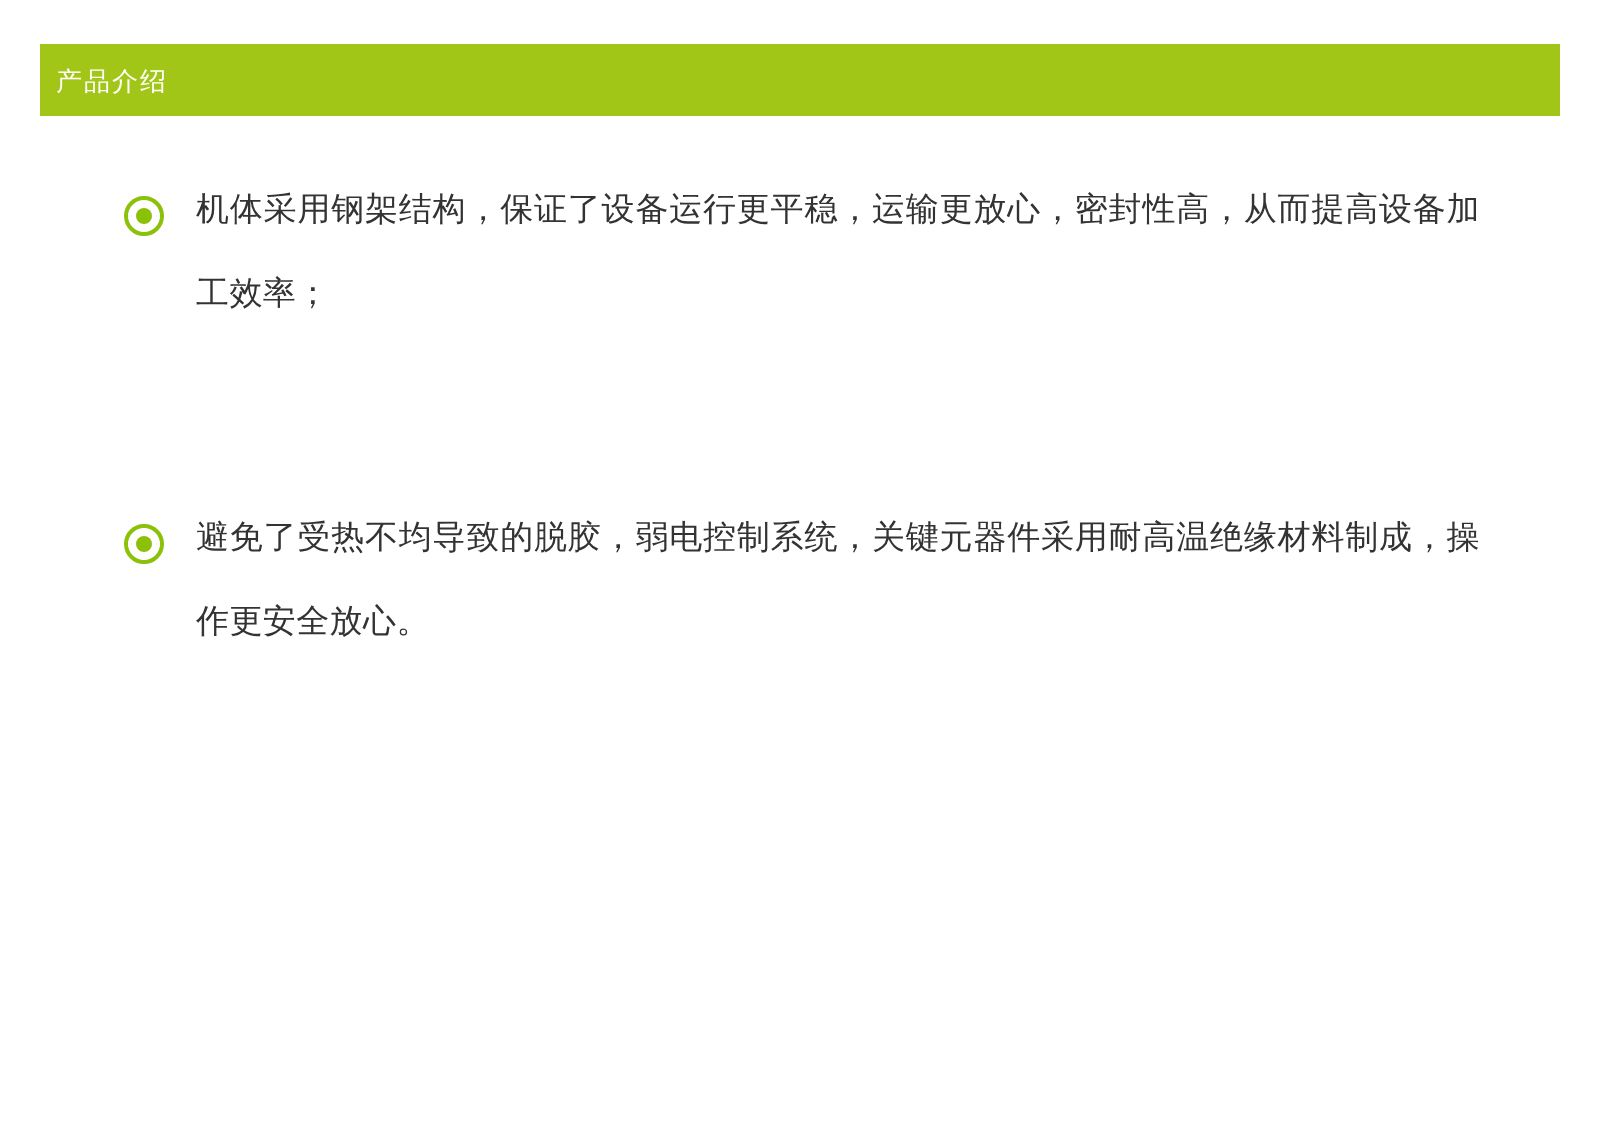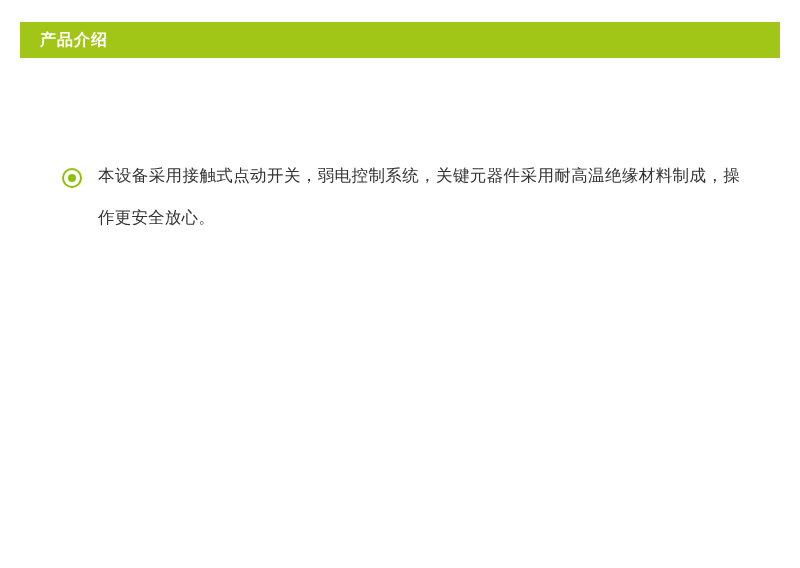--- a/index.html
+++ b/index.html
@@ -25,24 +25,24 @@
     left: 20px;
     top: 22px;
     width: 760px;
     height: 36px;
     background: #a2c617;
     display: flex;
     align-items: center;
   }
   .header-title {
     color: #ffffff;
-    font-size: 16px;
+    font-size: 13px;
     letter-spacing: 1px;
-    padding-left: 20px;
-    font-weight: bold;
+    padding-left: 8px;
+    font-weight: normal;
     line-height: 1;
   }
   .features {
     position: absolute;
     left: 0;
     top: 74px;
     width: 800px;
   }
   .feature-item {
     position: relative;
@@ -89,22 +89,26 @@
 <body>
 
 <div class="page">
 
   <div class="header-bar">
     <span class="header-title">产品介绍</span>
   </div>
 
   <div class="features">
 
+    <div class="feature-item i0">
+      <span class="bullet-icon"></span>
+      <span class="feature-text">机体采用钢架结构，保证了设备运行更平稳，运输更放心，密封性高，从而提高设备加工效率；</span>
+    </div>
 
 
     <div class="feature-item i2">
       <span class="bullet-icon"></span>
-      <span class="feature-text">本设备采用接触式点动开关，弱电控制系统，关键元器件采用耐高温绝缘材料制成，操作更安全放心。</span>
+      <span class="feature-text">避免了受热不均导致的脱胶，弱电控制系统，关键元器件采用耐高温绝缘材料制成，操作更安全放心。</span>
     </div>
 
   </div>
 
 </div>
 
 </body></html>

